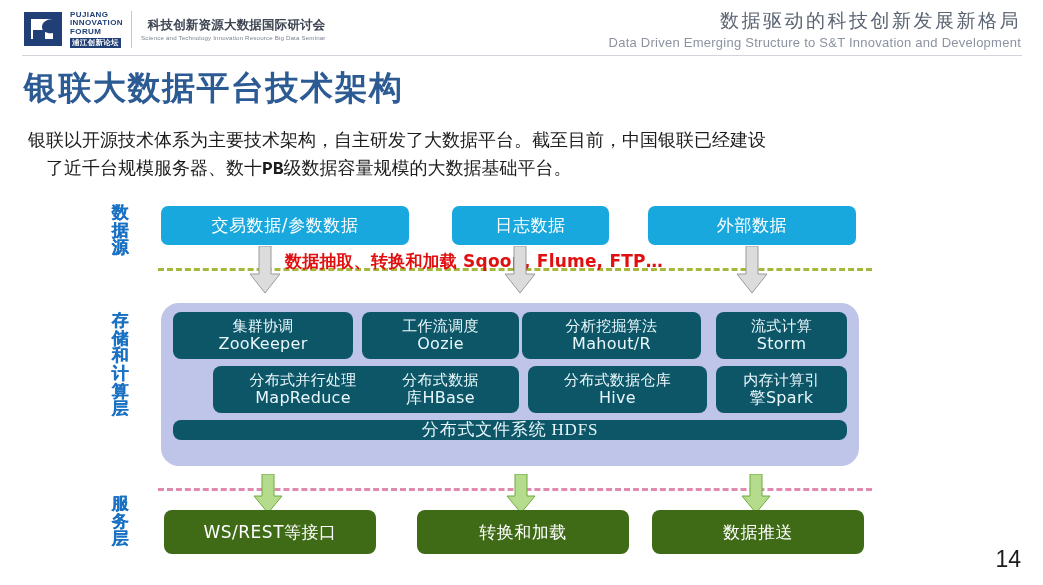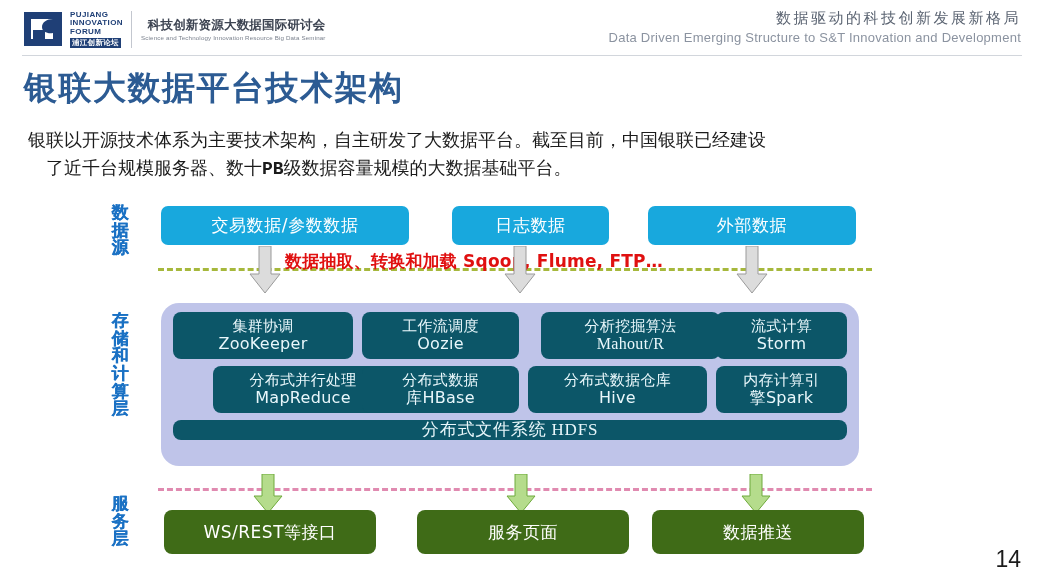--- a/index.html
+++ b/index.html
@@ -69,21 +69,21 @@
   }
   #seminar .en {
     font-size: 6.2px; color: #7b828e; letter-spacing: 0.15px;
     margin-top: 2px;
   }
   #brand-right {
     position: absolute; right: 22px; top: 10px;
     text-align: right;
   }
   #brand-right .cn {
-    font-size: 15px; color: #5b6472; letter-spacing: 2.5px;
+    font-size: 19px; color: #5b6472; letter-spacing: 2.5px;
     font-family: "DejaVu Sans", "Liberation Sans", sans-serif;
     line-height: 1.15;
   }
   #brand-right .en {
     font-size: 13px; color: #8b93a0; letter-spacing: 0.25px;
     margin-top: 3px;
   }
 
   
   #page-title {
@@ -185,21 +185,21 @@
     line-height: 1.12;
     text-align: center;
     font-family: "DejaVu Sans", "Liberation Sans", sans-serif;
   }
   .tech-box .cn { font-size: 15px; letter-spacing: 0.3px; }
   .tech-box .en { font-size: 16px; letter-spacing: 0.3px; }
 
   
   #tb-0 { left: 12px;  top: 9px;  width: 180px; height: 47px; }
   #tb-1 { left: 201px; top: 9px;  width: 157px; height: 47px; }
-  #tb-2 { left: 380px; top: 9px;  width: 179px; height: 47px; font-family: Liberation Serif, serif; }
+  #tb-2 { left: 361px; top: 9px;  width: 179px; height: 47px; }
   #tb-3 { left: 555px; top: 9px;  width: 131px; height: 47px; }
   
   #tb-4 { left: 12px;  top: 63px; width: 180px; height: 47px; margin-left: 40px; }
   #tb-5 { left: 201px; top: 63px; width: 157px; height: 47px; }
   #tb-6 { left: 367px; top: 63px; width: 179px; height: 47px; }
   #tb-7 { left: 555px; top: 63px; width: 131px; height: 47px; }
   
   #tb-hdfs {
     left: 12px; top: 117px; width: 674px; height: 20px;
     flex-direction: row;
@@ -381,20 +381,20 @@
         <polygon points="10,0 22,0 22,22 30,22 16,39 2,22 10,22" fill="#b5dc8c" stroke="#6faa3c" stroke-width="1"></polygon>
       </svg>
     </div>
     <div class="green-arrow" id="gra-2">
       <svg viewBox="0 0 32 40" xmlns="http://www.w3.org/2000/svg">
         <polygon points="10,0 22,0 22,22 30,22 16,39 2,22 10,22" fill="#b5dc8c" stroke="#6faa3c" stroke-width="1"></polygon>
       </svg>
     </div>
 
     <div class="svc-box" id="svc-0">WS/REST等接口</div>
-    <div class="svc-box" id="svc-1">服务页面</div>
+    <div class="svc-box" id="svc-1">转换和加载</div>
     <div class="svc-box" id="svc-2">数据推送</div>
 
   </div>
 
   <div id="page-number">14</div>
 
 </div>
 
 </body></html>

